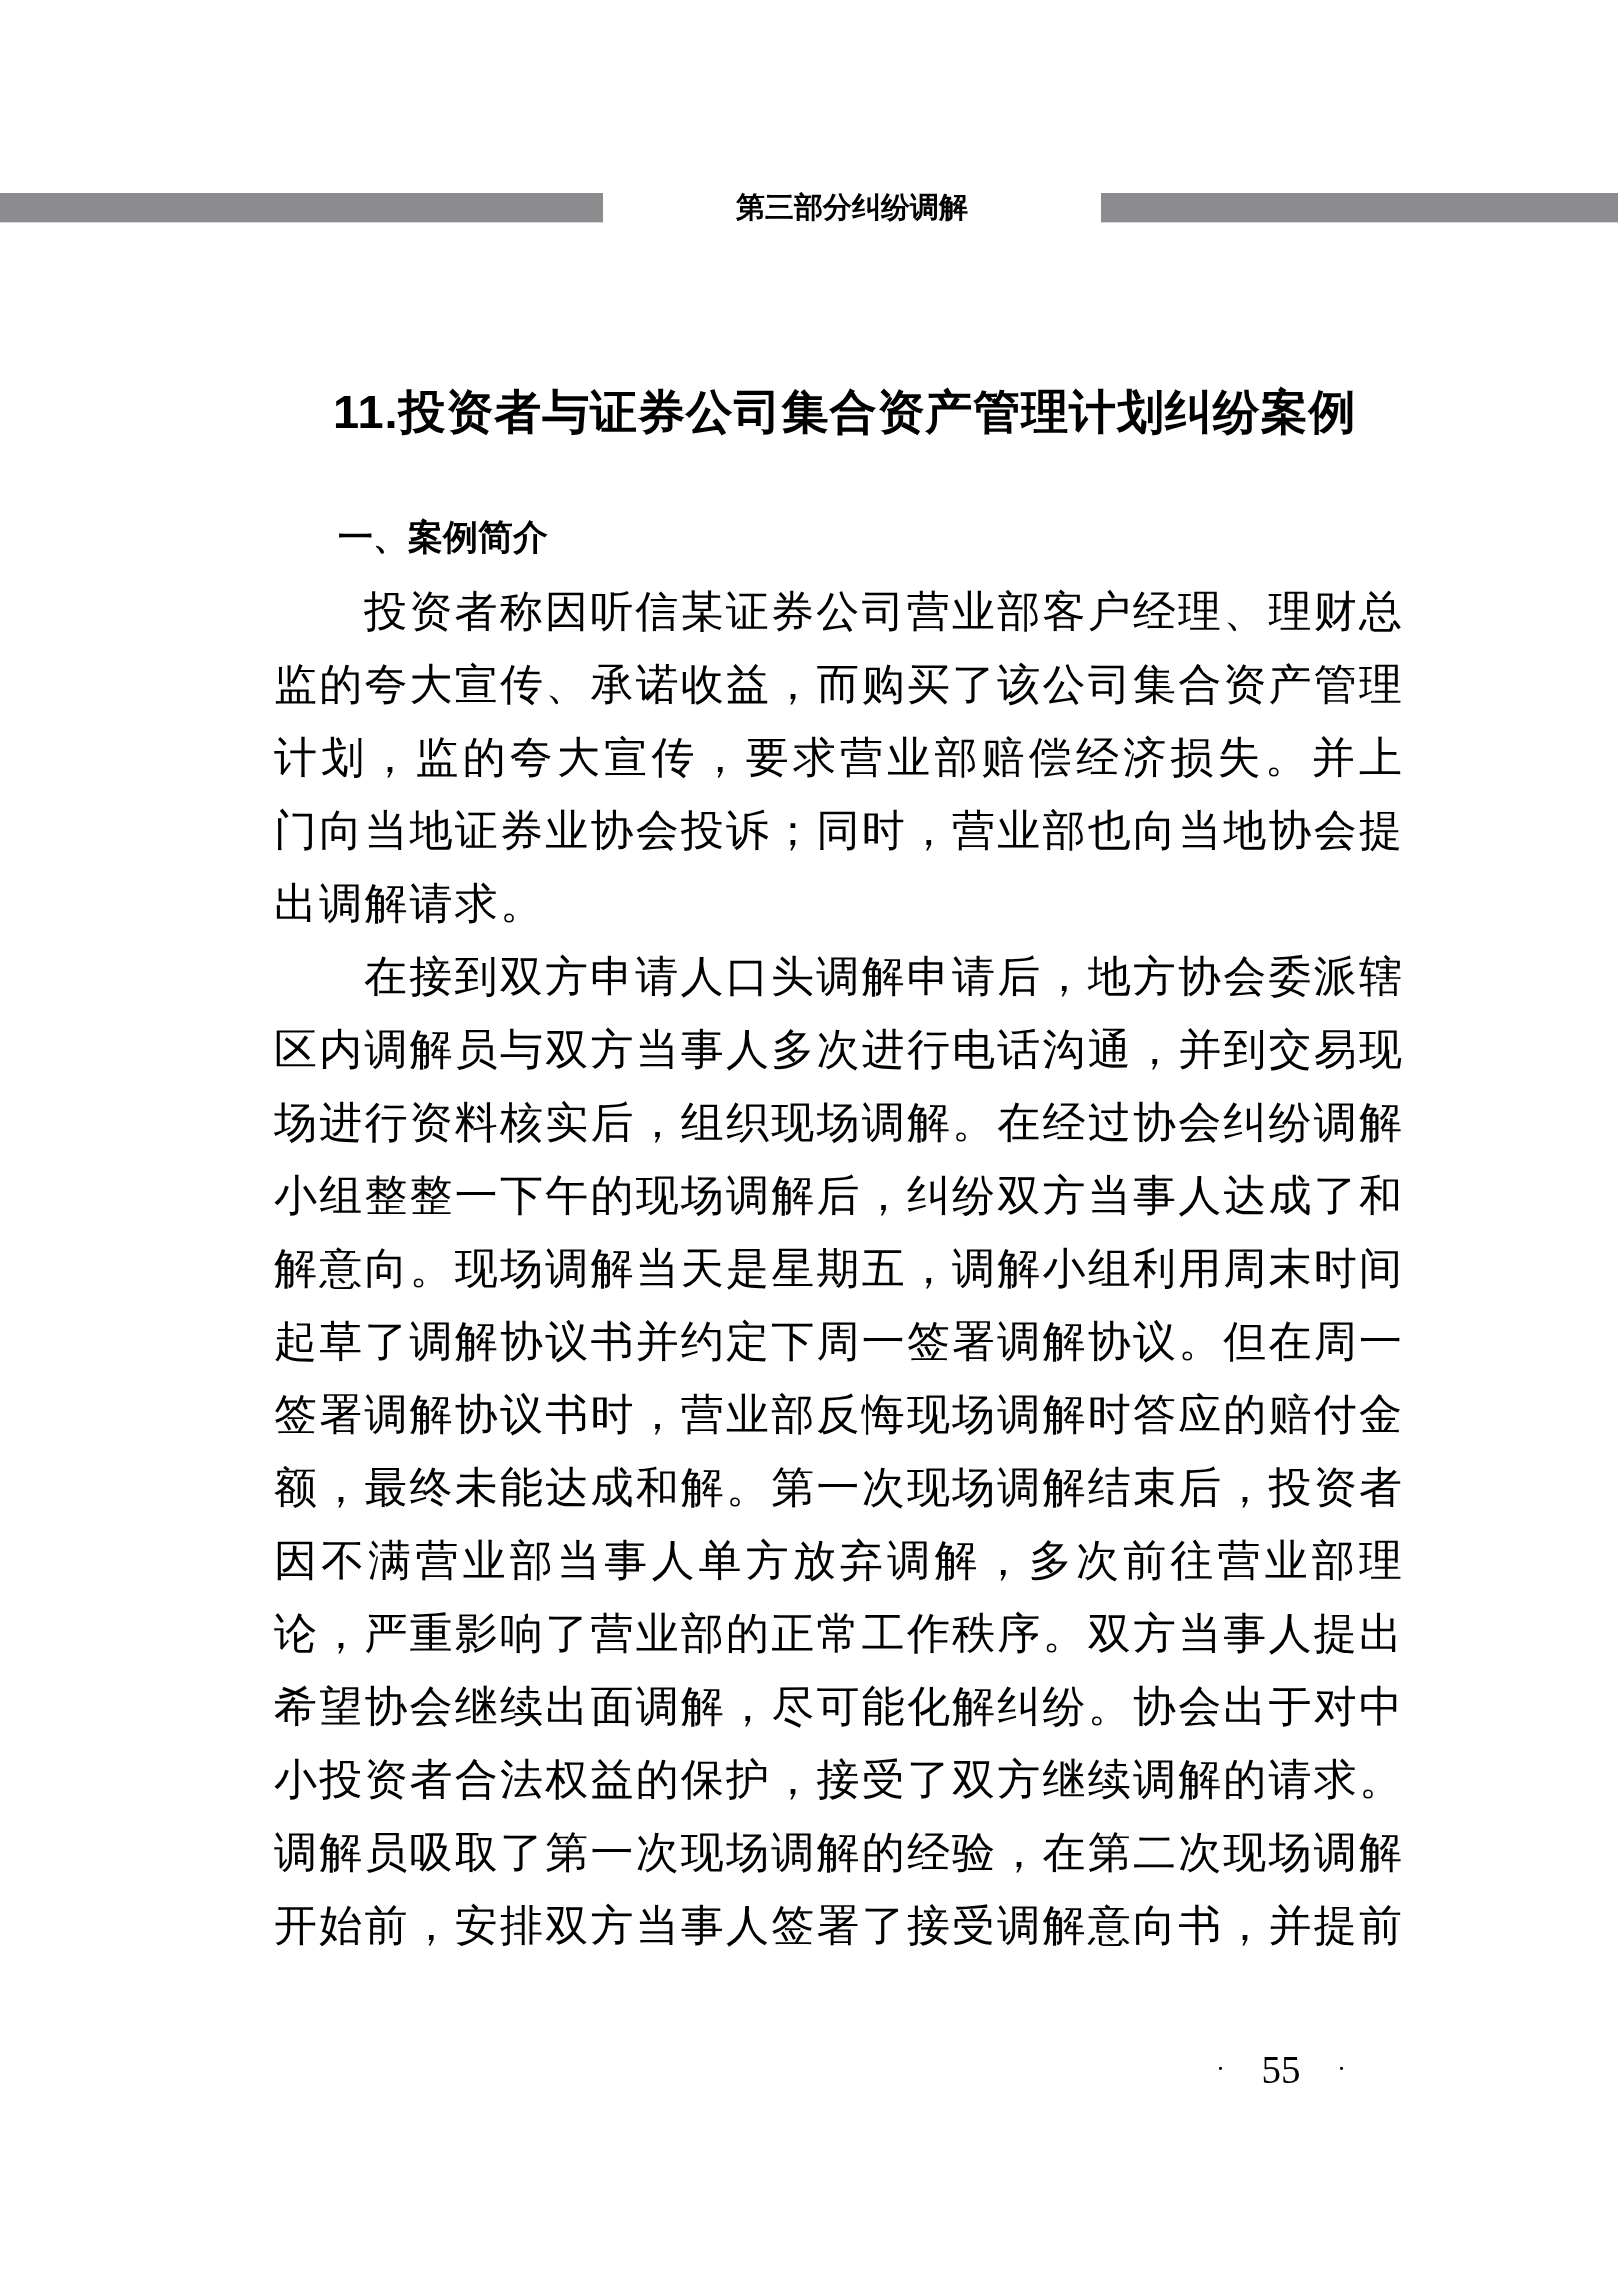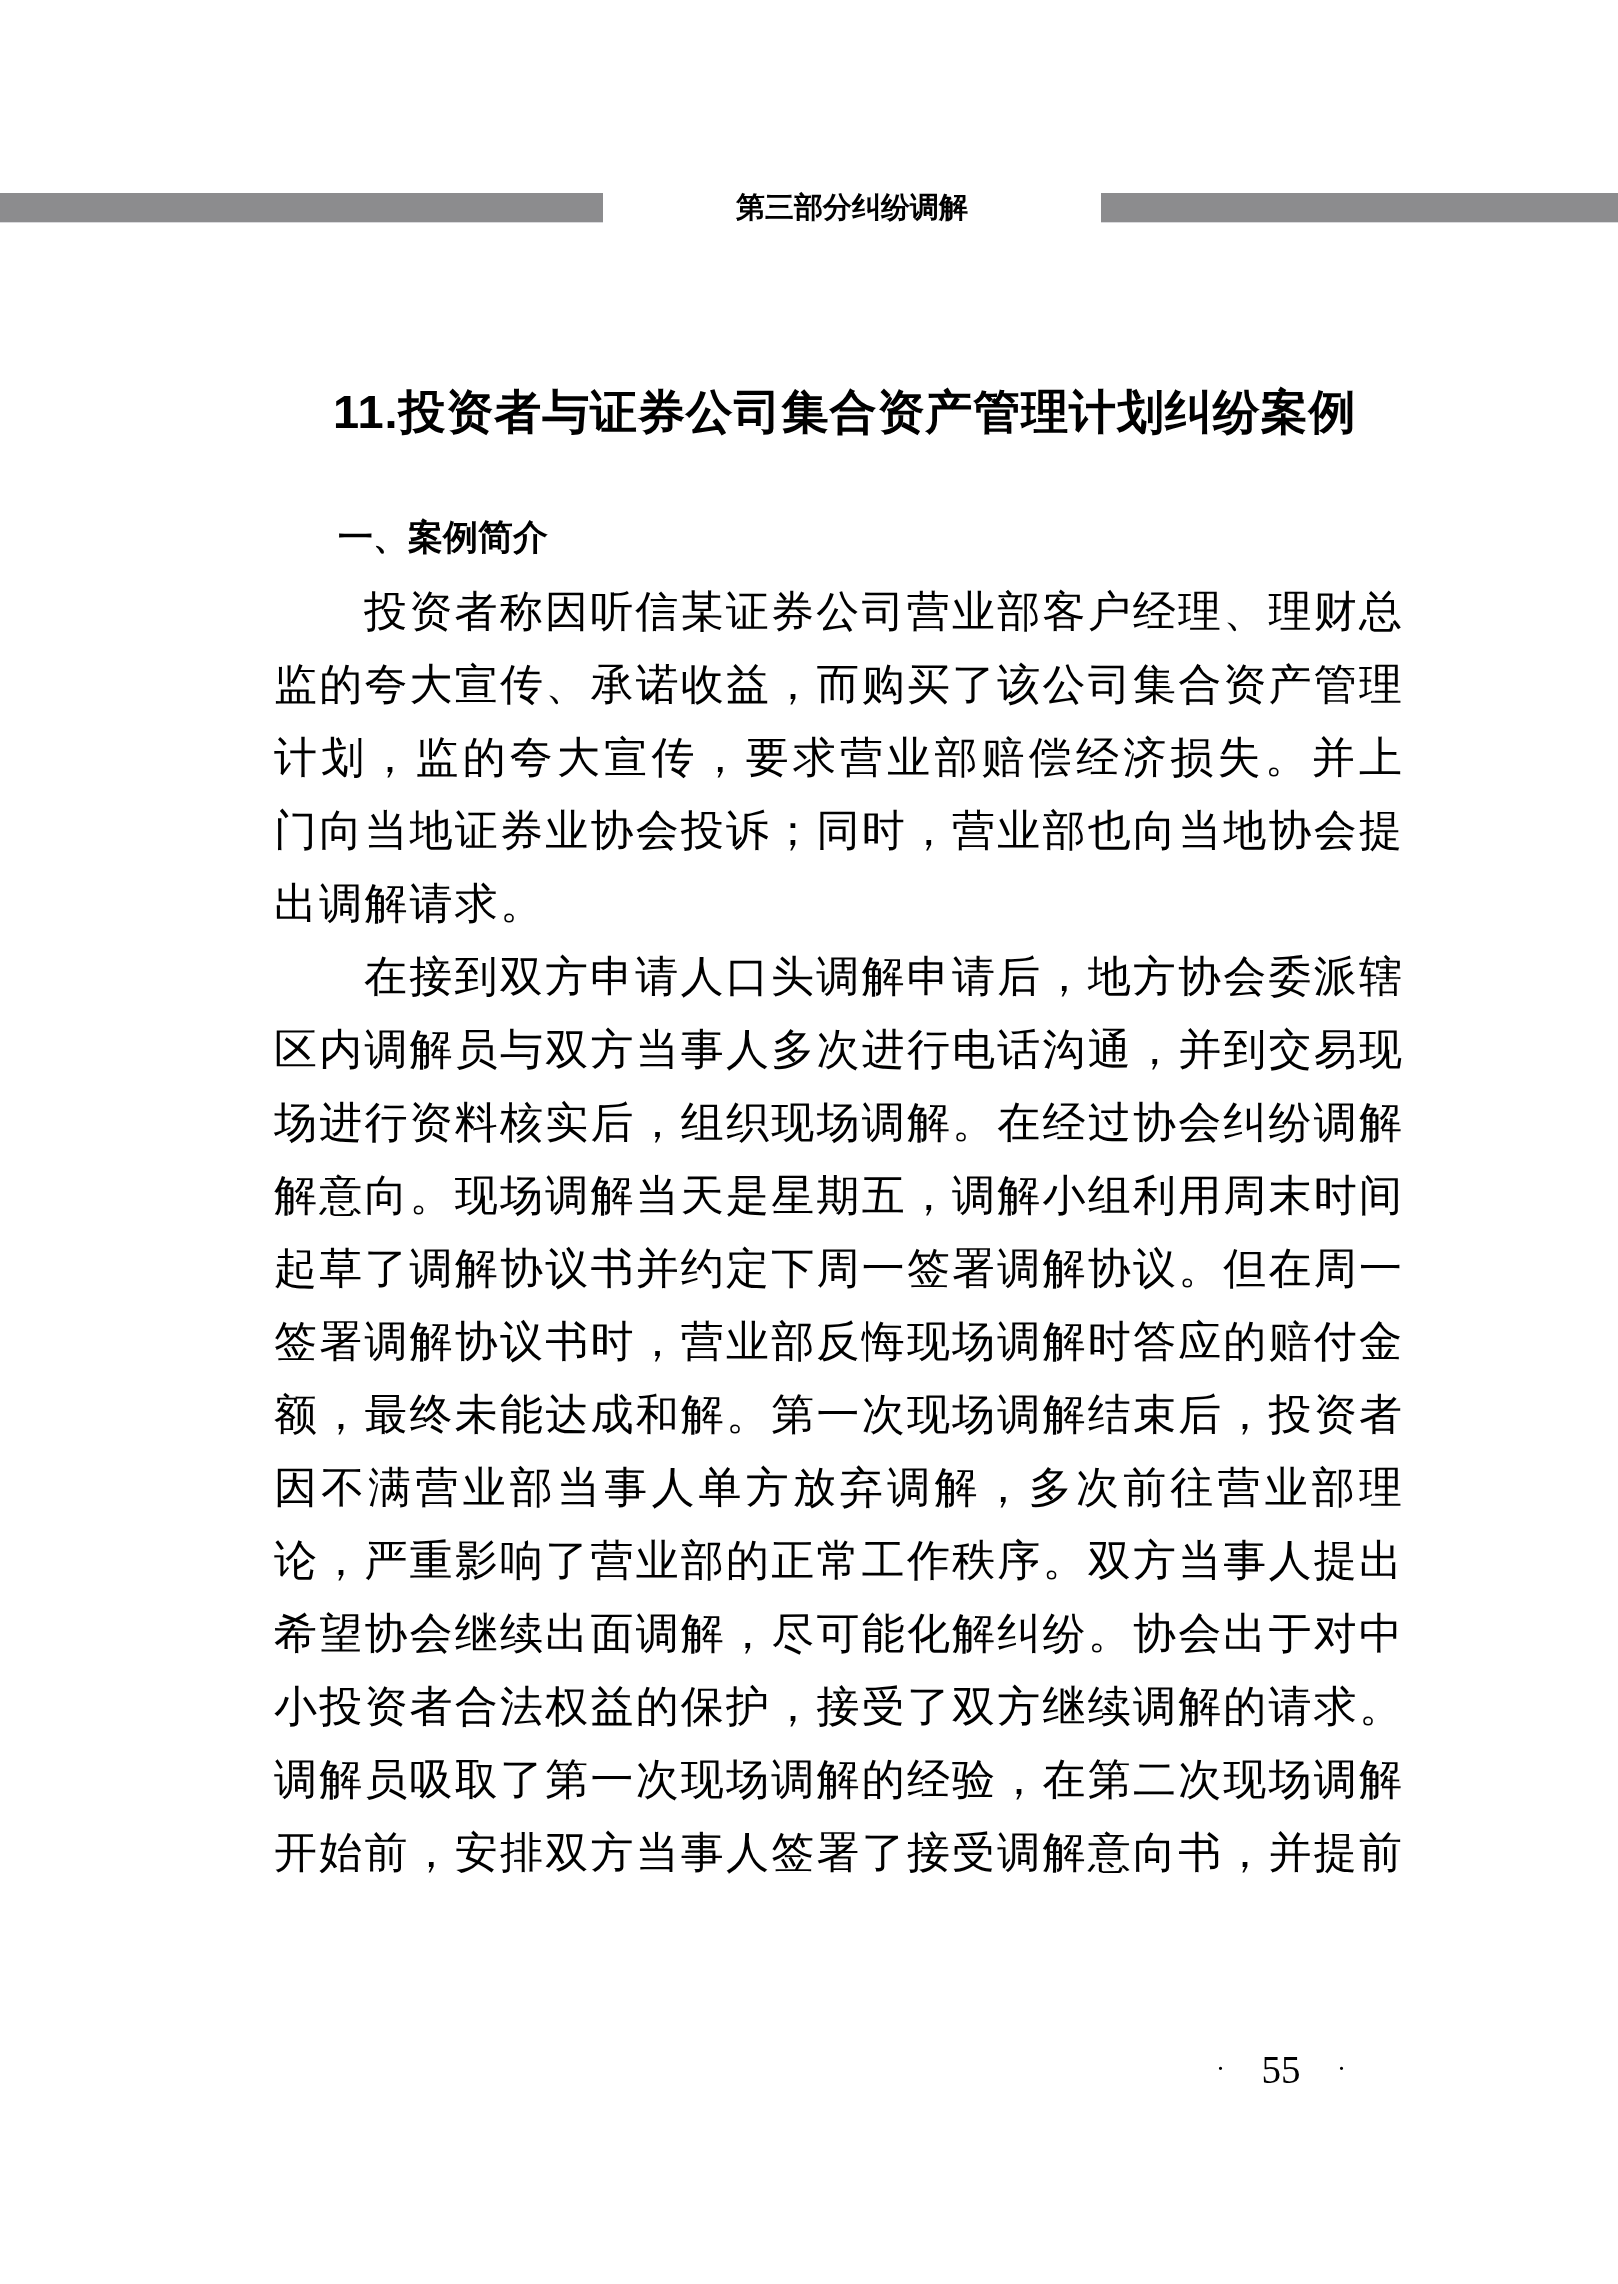--- a/index.html
+++ b/index.html
@@ -140,20 +140,21 @@
       <div class="body-line indent">投资者称因听信某证券公司营业部客户经理、理财总</div>
       <div class="body-line">监的夸大宣传、承诺收益，而购买了该公司集合资产管理</div>
       <div class="body-line">计划，监的夸大宣传，要求营业部赔偿经济损失。并上</div>
       <div class="body-line">门向当地证券业协会投诉；同时，营业部也向当地协会提</div>
       <div class="body-line short">出调解请求。</div>
     </div>
     <div class="paragraph">
       <div class="body-line indent">在接到双方申请人口头调解申请后，地方协会委派辖</div>
       <div class="body-line">区内调解员与双方当事人多次进行电话沟通，并到交易现</div>
       <div class="body-line">场进行资料核实后，组织现场调解。在经过协会纠纷调解</div>
+      <div class="body-line">小组整整一下午的现场调解后，纠纷双方当事人达成了和</div>
       <div class="body-line">解意向。现场调解当天是星期五，调解小组利用周末时间</div>
       <div class="body-line">起草了调解协议书并约定下周一签署调解协议。但在周一</div>
       <div class="body-line">签署调解协议书时，营业部反悔现场调解时答应的赔付金</div>
       <div class="body-line">额，最终未能达成和解。第一次现场调解结束后，投资者</div>
       <div class="body-line">因不满营业部当事人单方放弃调解，多次前往营业部理</div>
       <div class="body-line">论，严重影响了营业部的正常工作秩序。双方当事人提出</div>
       <div class="body-line">希望协会继续出面调解，尽可能化解纠纷。协会出于对中</div>
       <div class="body-line">小投资者合法权益的保护，接受了双方继续调解的请求。</div>
       <div class="body-line">调解员吸取了第一次现场调解的经验，在第二次现场调解</div>
       <div class="body-line">开始前，安排双方当事人签署了接受调解意向书，并提前</div>

